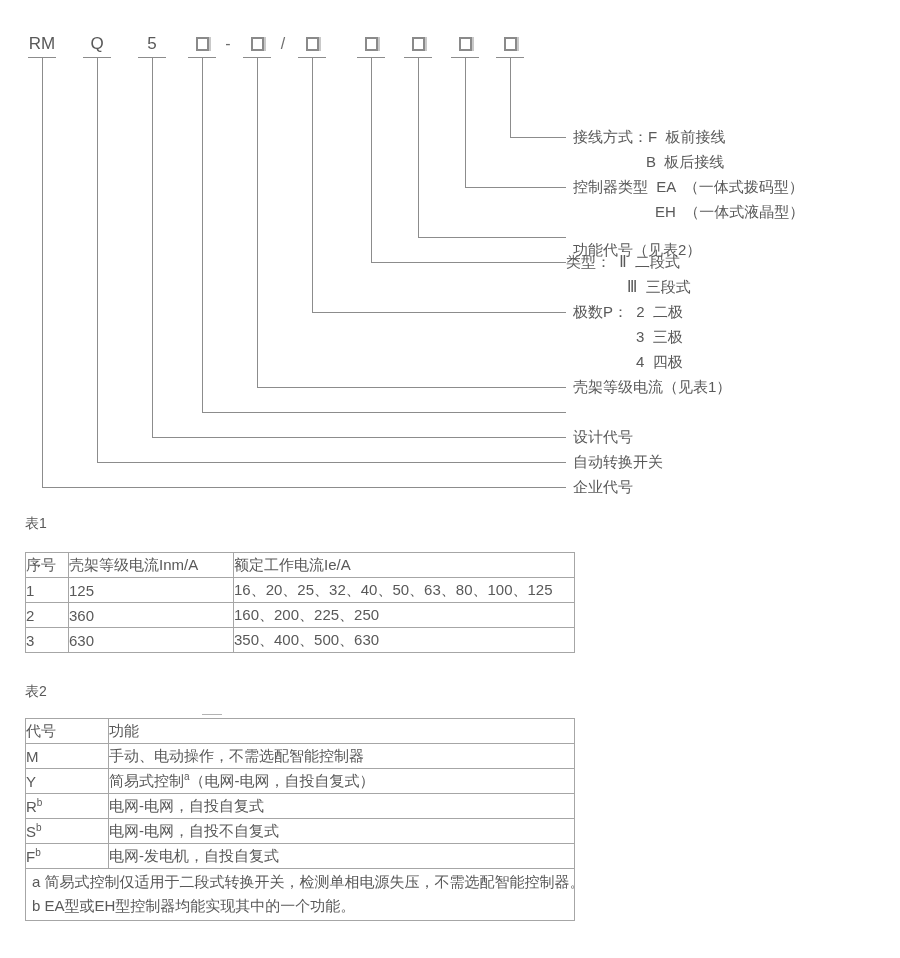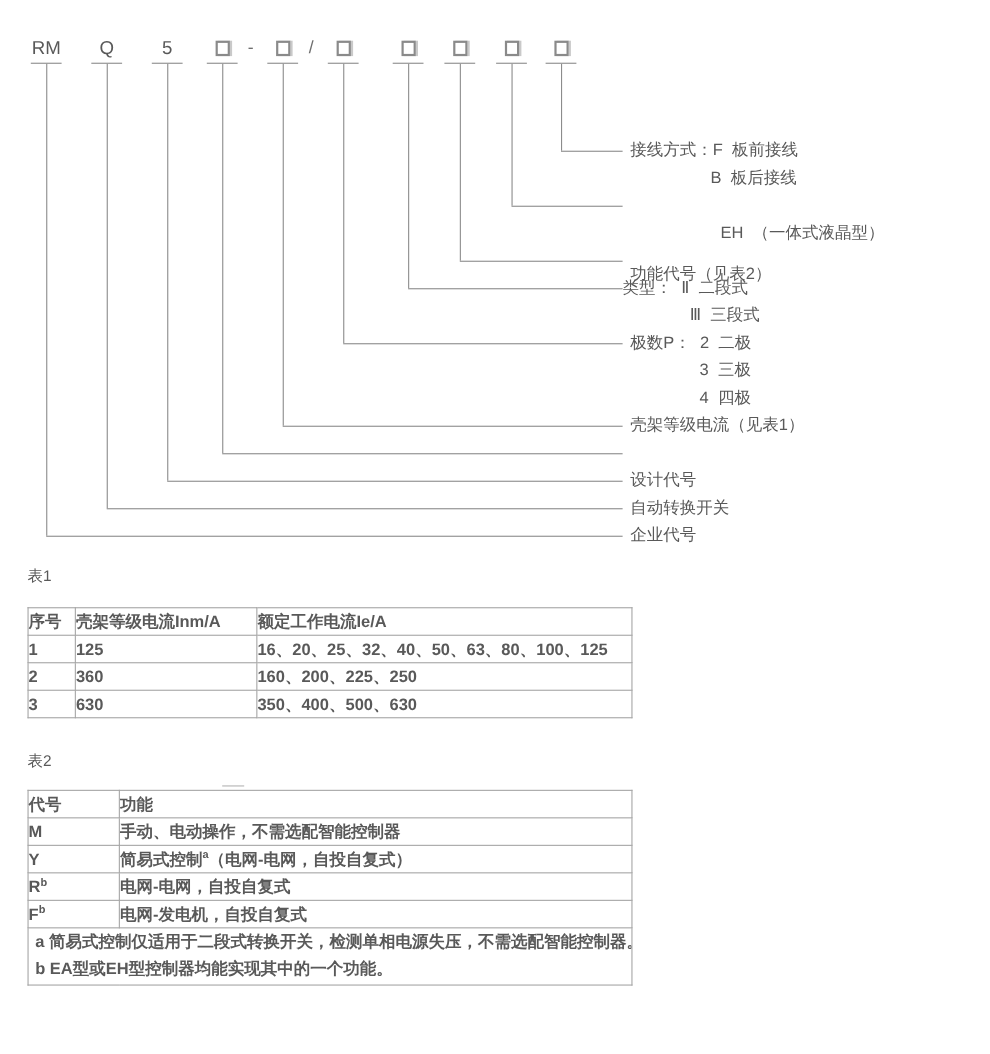--- a/index.html
+++ b/index.html
@@ -13,21 +13,21 @@
   .cbox{position:absolute;top:37px;width:9px;height:10px;border:2px solid #8a8a8a;box-shadow:2px 0 0 #c9c9c9;background:#ffffff;}
   
   .tick{position:absolute;top:57px;width:28px;height:1px;background:#8c8c8c;}
   .vline{position:absolute;width:1px;background:#8c8c8c;}
   .hline{position:absolute;height:1px;background:#8c8c8c;}
   
   .ann{position:absolute;font-size:15px;line-height:20px;white-space:pre;color:#595959;}
   
   .caption{position:absolute;font-size:14px;line-height:16px;color:#595959;}
   table.doc{position:absolute;border-collapse:collapse;table-layout:fixed;font-size:15px;color:#595959;background:#fff;}
-  table.doc td,table.doc th{border:1px solid #a6a6a6;font-weight:bold;height:24px;padding:0;vertical-align:middle;text-align:left;overflow:hidden;}
+  table.doc td,table.doc th{border:1px solid #a6a6a6;font-weight:normal;height:24px;padding:0;vertical-align:middle;text-align:left;overflow:hidden;}
   .pl8{padding-left:8px;}
   .pl12{padding-left:12px;}
   .pl10{padding-left:10px;white-space:nowrap;}
   .pl45{padding-left:45px;white-space:nowrap;}
   .ctr{text-align:center;}
   sup{font-size:10px;line-height:0;}
   .footnote-cell{padding:1px 0 2px 6px !important;}
   .footnote-cell div{line-height:24px;white-space:nowrap;}
   .artifact{position:absolute;background:#b3b3b3;}
 </style>
@@ -78,20 +78,21 @@
   <div class="hline" style="left:371px;top:262px;width:195px"></div>
   <div class="hline" style="left:312px;top:312px;width:254px"></div>
   <div class="hline" style="left:257px;top:387px;width:309px"></div>
   <div class="hline" style="left:202px;top:412px;width:364px"></div>
   <div class="hline" style="left:152px;top:437px;width:414px"></div>
   <div class="hline" style="left:97px;top:462px;width:469px"></div>
   <div class="hline" style="left:42px;top:487px;width:524px"></div>
 
   <div class="ann" style="left:573px;top:127px">接线方式：F  板前接线</div>
   <div class="ann" style="left:646px;top:152px">B  板后接线</div>
+  <div class="ann" style="left:573px;top:177px">控制器类型  EA  （一体式拨码型）</div>
   <div class="ann" style="left:655px;top:202px">EH  （一体式液晶型）</div>
   <div class="ann" style="left:573px;top:240px">功能代号（见表2）</div>
   <div class="ann" style="left:566px;top:252px">类型：  Ⅱ  二段式</div>
   <div class="ann" style="left:627px;top:277px">Ⅲ  三段式</div>
   <div class="ann" style="left:573px;top:302px">极数P：  2  二极</div>
   <div class="ann" style="left:636px;top:327px">3  三极</div>
   <div class="ann" style="left:636px;top:352px">4  四极</div>
   <div class="ann" style="left:573px;top:377px">壳架等级电流（见表1）</div>
   <div class="ann" style="left:573px;top:427px">设计代号</div>
   <div class="ann" style="left:573px;top:452px">自动转换开关</div>
@@ -147,20 +148,24 @@
     </tr>
     <tr>
       <td class="pl12"><span>Y</span><sup></sup></td>
       <td class="pl45"><span>简易式控制</span><sup>a</sup><span>（电网-电网，自投自复式）</span></td>
     </tr>
     <tr>
       <td class="pl12"><span>R</span><sup>b</sup></td>
       <td class="pl45"><span>电网-电网，自投自复式</span><sup></sup><span></span></td>
     </tr>
     <tr>
+      <td class="pl12"><span>S</span><sup>b</sup></td>
+      <td class="pl45"><span>电网-电网，自投不自复式</span><sup></sup><span></span></td>
+    </tr>
+    <tr>
       <td class="pl12"><span>F</span><sup>b</sup></td>
       <td class="pl45"><span>电网-发电机，自投自复式</span><sup></sup><span></span></td>
     </tr>
     <tr>
       <td colspan="2" class="footnote-cell">
         <div>a 简易式控制仅适用于二段式转换开关，检测单相电源失压，不需选配智能控制器。</div>
         <div>b EA型或EH型控制器均能实现其中的一个功能。</div>
       </td>
     </tr>
   </tbody>

